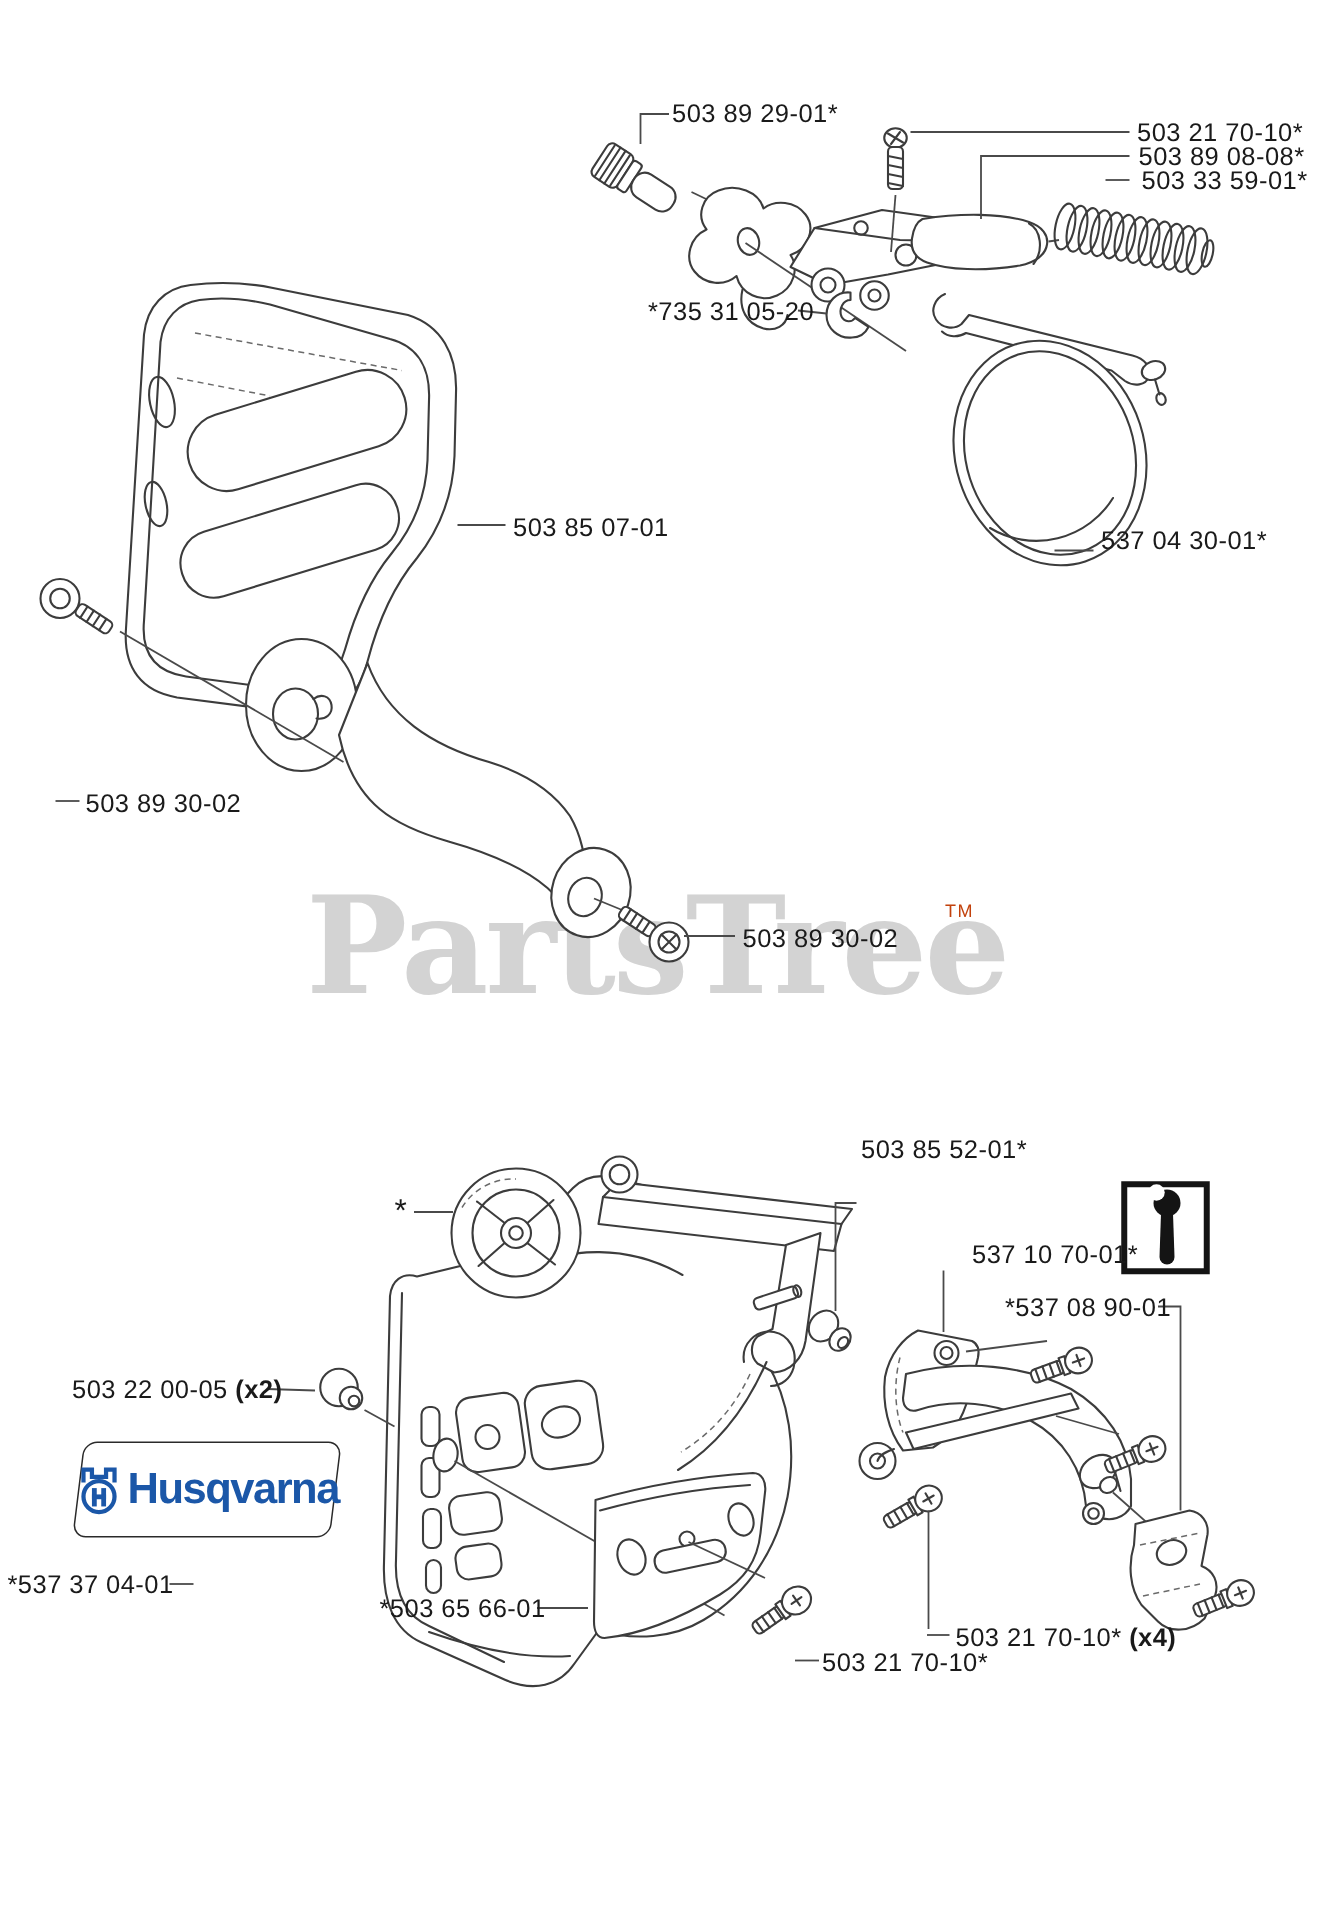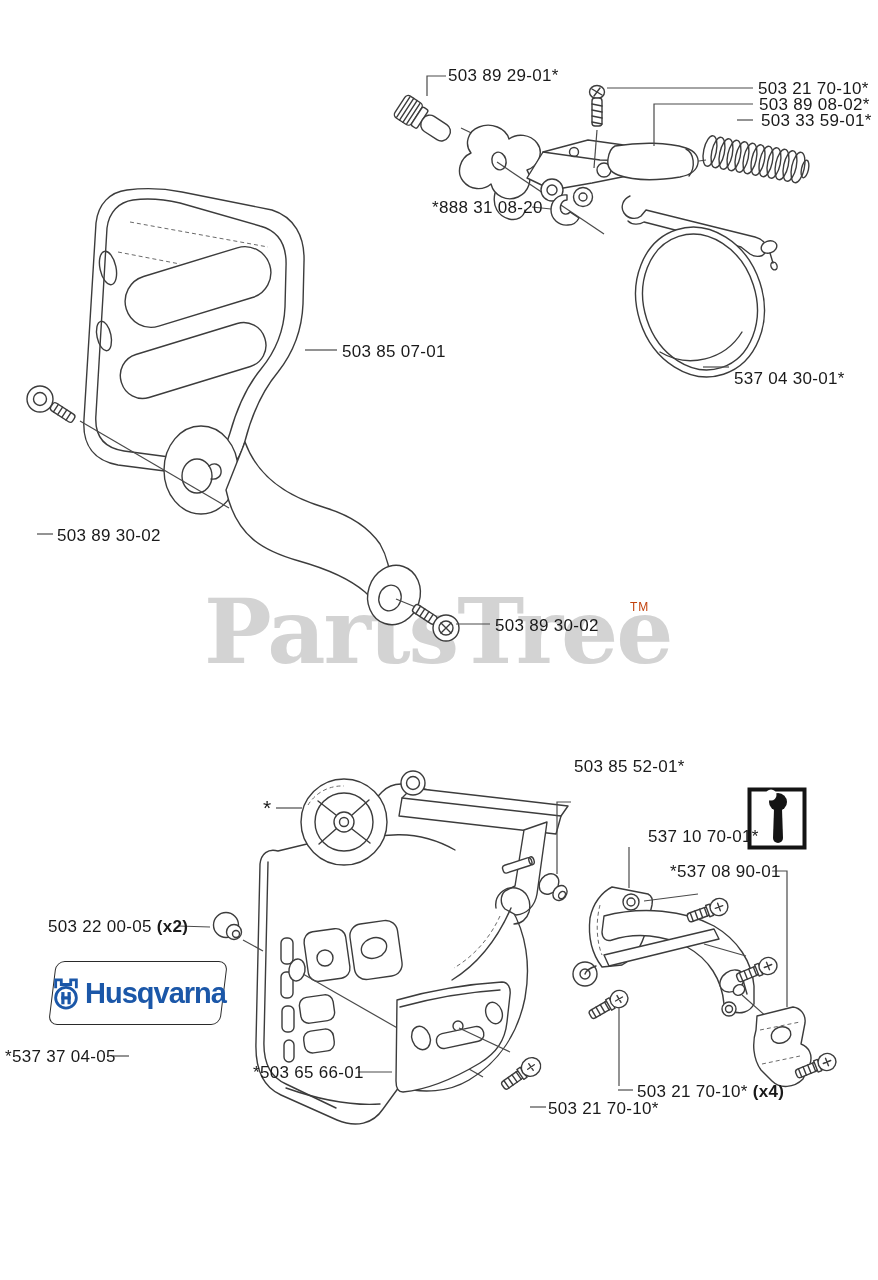--- a/index.html
+++ b/index.html
@@ -349,33 +349,33 @@
       <line class="lead" x1="113" y1="1056" x2="129" y2="1056"></line>
       <line class="lead" x1="358" y1="1072" x2="392" y2="1072"></line>
       <line class="lead" x1="619" y1="1007" x2="619" y2="1086"></line>
       <line class="lead" x1="618" y1="1090" x2="633" y2="1090"></line>
       <line class="lead" x1="530" y1="1107" x2="546" y2="1107"></line>
     </g>
   </svg>
 
   <span class="lbl" style="left:448px;top:66px">503 89 29-01*</span>
   <span class="lbl" style="left:758px;top:79px">503 21 70-10*</span>
-  <span class="lbl" style="left:759px;top:95px">503 89 08-02*</span>
+  <span class="lbl" style="left:759px;top:95px">503 89 08-08*</span>
   <span class="lbl" style="left:761px;top:111px">503 33 59-01*</span>
-  <span class="lbl" style="left:432px;top:198px">*888 31 08-20</span>
+  <span class="lbl" style="left:432px;top:198px">*735 31 05-20</span>
   <span class="lbl" style="left:342px;top:342px">503 85 07-01</span>
-  <span class="lbl" style="left:734px;top:369px">537 04 30-01*</span>
+  <span class="lbl" style="left:734px;top:351px">537 04 30-01*</span>
   <span class="lbl" style="left:57px;top:526px">503 89 30-02</span>
   <span class="lbl" style="left:495px;top:616px">503 89 30-02</span>
   <span class="lbl" style="left:263px;top:796px;font-size:21px">*</span>
   <span class="lbl" style="left:574px;top:757px">503 85 52-01*</span>
   <span class="lbl" style="left:648px;top:827px">537 10 70-01*</span>
   <span class="lbl" style="left:670px;top:862px">*537 08 90-01</span>
   <span class="lbl" style="left:48px;top:917px"><span>503 22 00-05</span> <b>(x2)</b></span>
-  <span class="lbl" style="left:5px;top:1047px">*537 37 04-05</span>
+  <span class="lbl" style="left:5px;top:1047px">*537 37 04-01</span>
   <span class="lbl" style="left:253px;top:1063px">*503 65 66-01</span>
   <span class="lbl" style="left:637px;top:1082px"><span>503 21 70-10*</span> <b>(x4)</b></span>
   <span class="lbl" style="left:548px;top:1099px">503 21 70-10*</span>
 
   <div id="sticker">
     <div id="sticker-inner">
       <svg width="32" height="36" viewBox="0 0 34 38" style="position:static">
         <g fill="none" stroke="#1b57a8" stroke-width="3">
           <path d="M6,14 V5 h6 v5 h10 V5 h6 v9" fill="none"></path>
           <circle cx="17" cy="24" r="11"></circle>

